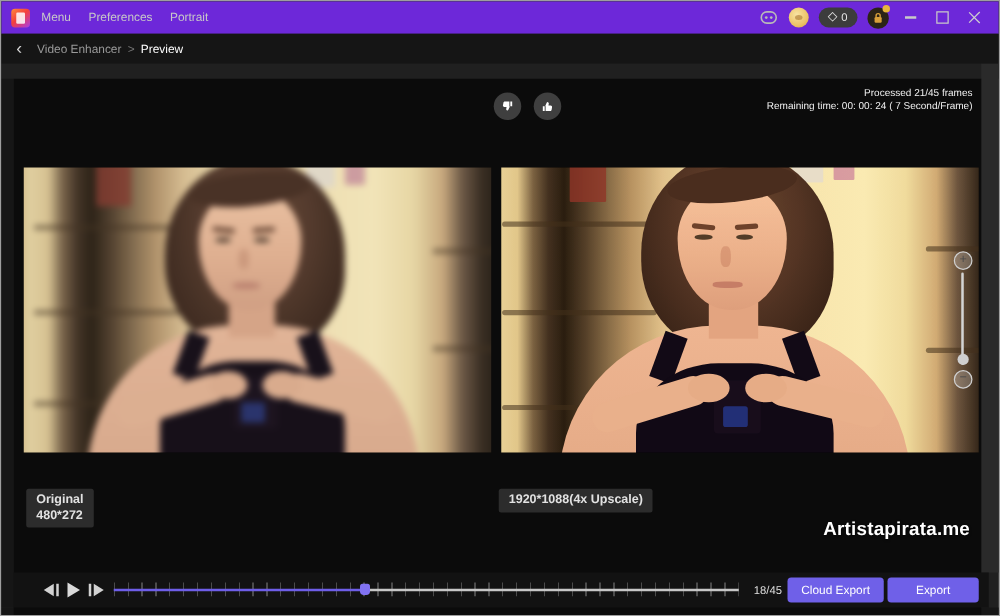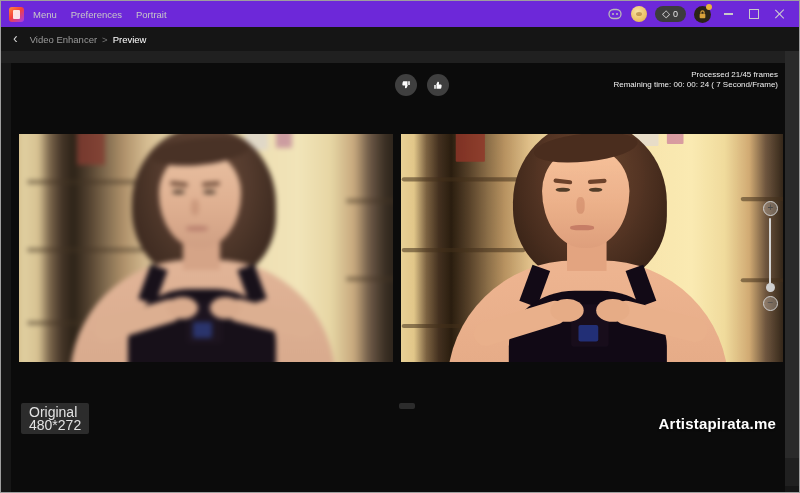--- a/index.html
+++ b/index.html
@@ -94,21 +94,21 @@
   .object{position:absolute;left:45%;top:72%;width:9%;height:17%;background:#1d1420;border-radius:3px;}
   .object i{position:absolute;left:18%;top:48%;width:55%;height:40%;background:#2e3f8c;opacity:.75;border-radius:2px;}
   
   .zoomctl{position:absolute;left:745px;top:138px;width:28px;height:110px;}
   .zbtn{position:absolute;left:7px;width:13px;height:13px;border-radius:50%;border:1px solid #cfcfcf;
     background:rgba(245,245,245,.22);color:#4a4a4a;font-size:10px;line-height:12px;text-align:center;}
   .zplus{top:0;} .zminus{top:95px;}
   .ztrack{position:absolute;left:13px;top:17px;width:2px;height:74px;background:#d4d4d4;border-radius:1px;}
   .zhandle{position:absolute;left:9.5px;top:82px;width:9px;height:9px;border-radius:50%;background:#cfcfcf;}
   
-  .res-label{position:absolute;top:340px;background:rgba(48,48,48,.92);color:#e2e2e2;font-size:14px;line-height:12.5px;padding:3px 8px;border-radius:2px;}
+  .res-label{position:absolute;top:328px;background:rgba(48,48,48,.92);color:#e2e2e2;font-size:10px;line-height:12.5px;padding:3px 8px;border-radius:2px;font-weight:bold;}
   .label-orig{left:10px;} .label-enh{left:388px;}
   .watermark{position:absolute;right:9px;top:352px;color:#ffffff;font-size:15px;font-weight:bold;letter-spacing:.2px;text-shadow:0 1px 2px rgba(0,0,0,.6);}
   
   .notice{position:absolute;left:10px;top:437px;width:780px;height:20px;background:#2e2e2e;color:#8f8f8f;font-size:9px;line-height:20px;padding-left:20px;box-sizing:border-box;}
   
   .playbar{position:absolute;left:10px;top:457px;width:780px;height:28px;background:#121212;}
   .pb-btn{position:absolute;top:7px;width:16px;height:14px;display:flex;align-items:center;justify-content:center;gap:1.5px;}
   .pb-prev{left:22px;} .pb-play{left:40px;} .pb-next{left:58px;}
   .tri-l{width:0;height:0;border-top:5px solid transparent;border-bottom:5px solid transparent;border-right:8px solid #d2d2d2;}
   .tri-r{width:0;height:0;border-top:5px solid transparent;border-bottom:5px solid transparent;border-left:8px solid #d2d2d2;}
@@ -277,20 +277,40 @@
       <div class="ztrack"></div>
       <div class="zhandle"></div>
       <div class="zbtn zminus">−</div>
     </div>
 
     <div class="res-label label-orig">
       <div>Original</div>
       <div>480*272</div>
     </div>
     <div class="res-label label-enh">
+      <div>1920*1088(4x Upscale)</div>
     </div>
 
     <div class="watermark">Artistapirata.me</div>
   </div>
 
 
+  <div class="playbar">
+    <div class="pb-btn pb-prev">
+      <div class="tri-l"></div>
+        <div class="fbar"></div>
+    </div>
+    <div class="pb-btn pb-play">
+      <div class="tri-r big"></div>
+    </div>
+    <div class="pb-btn pb-next">
+      <div class="fbar"></div>
+        <div class="tri-r"></div>
+    </div>
+    <div class="ticks"></div>
+    <div class="track"></div>
+    <div class="handle"></div>
+    <div class="frame-counter">18/45</div>
+    <div class="export-btn cloud-export">Cloud Export</div>
+    <div class="export-btn main-export">Export</div>
+  </div>
 
 </div>
 
 </body></html>

